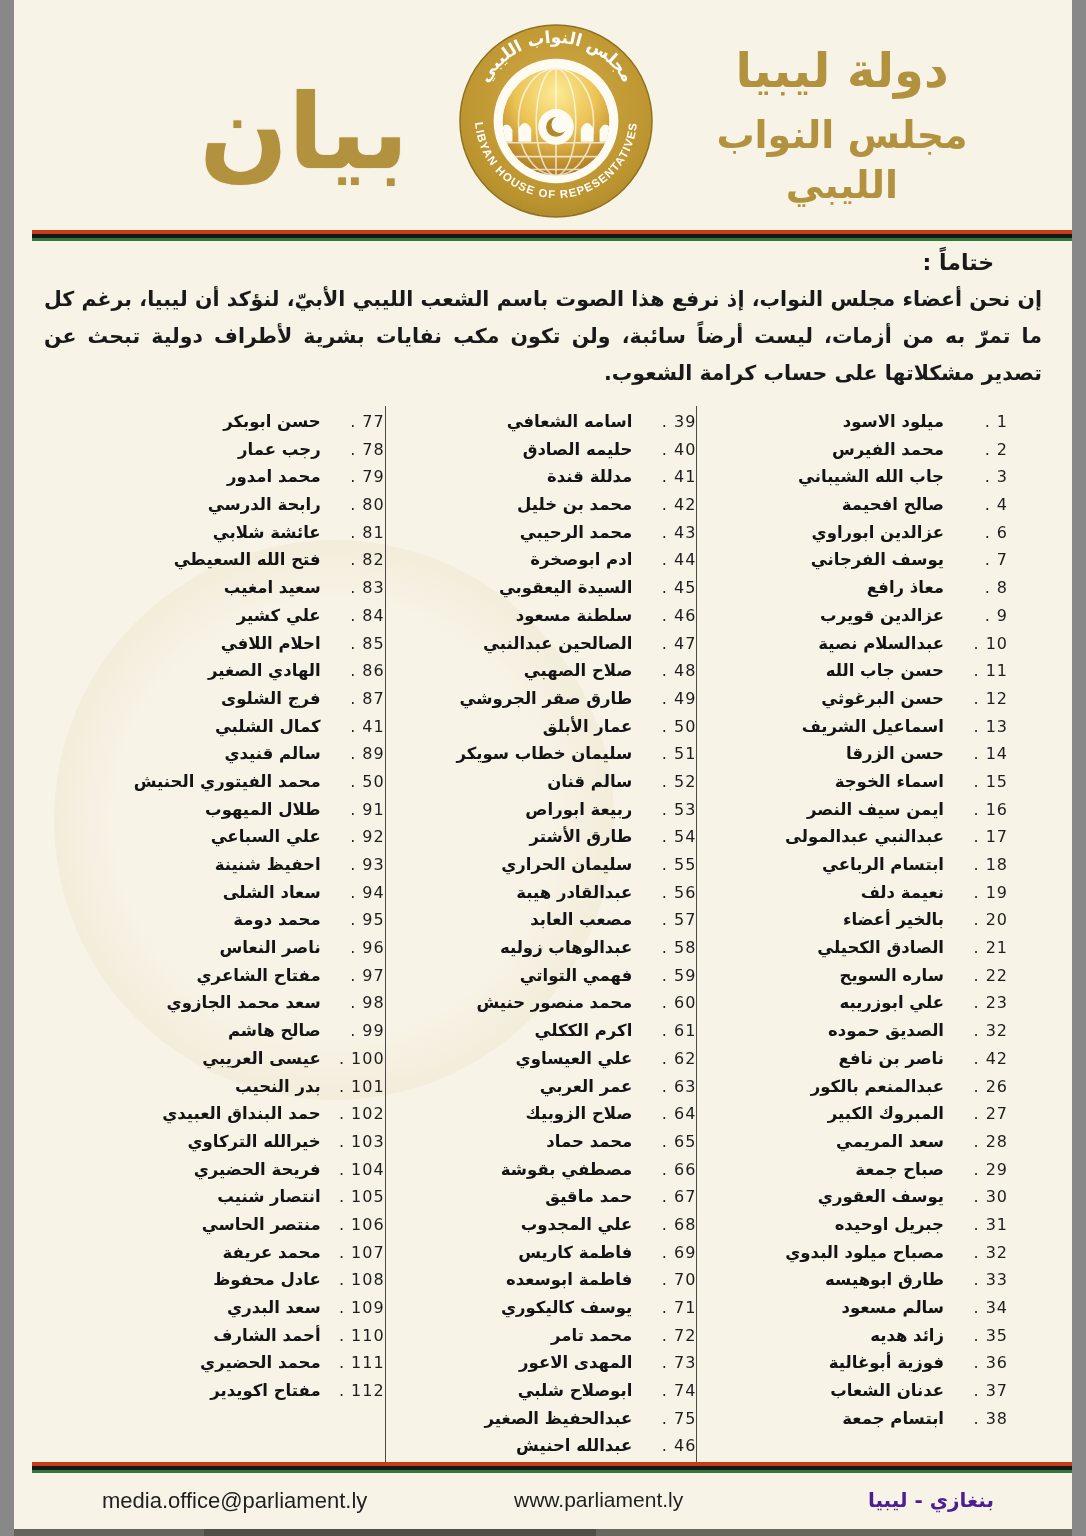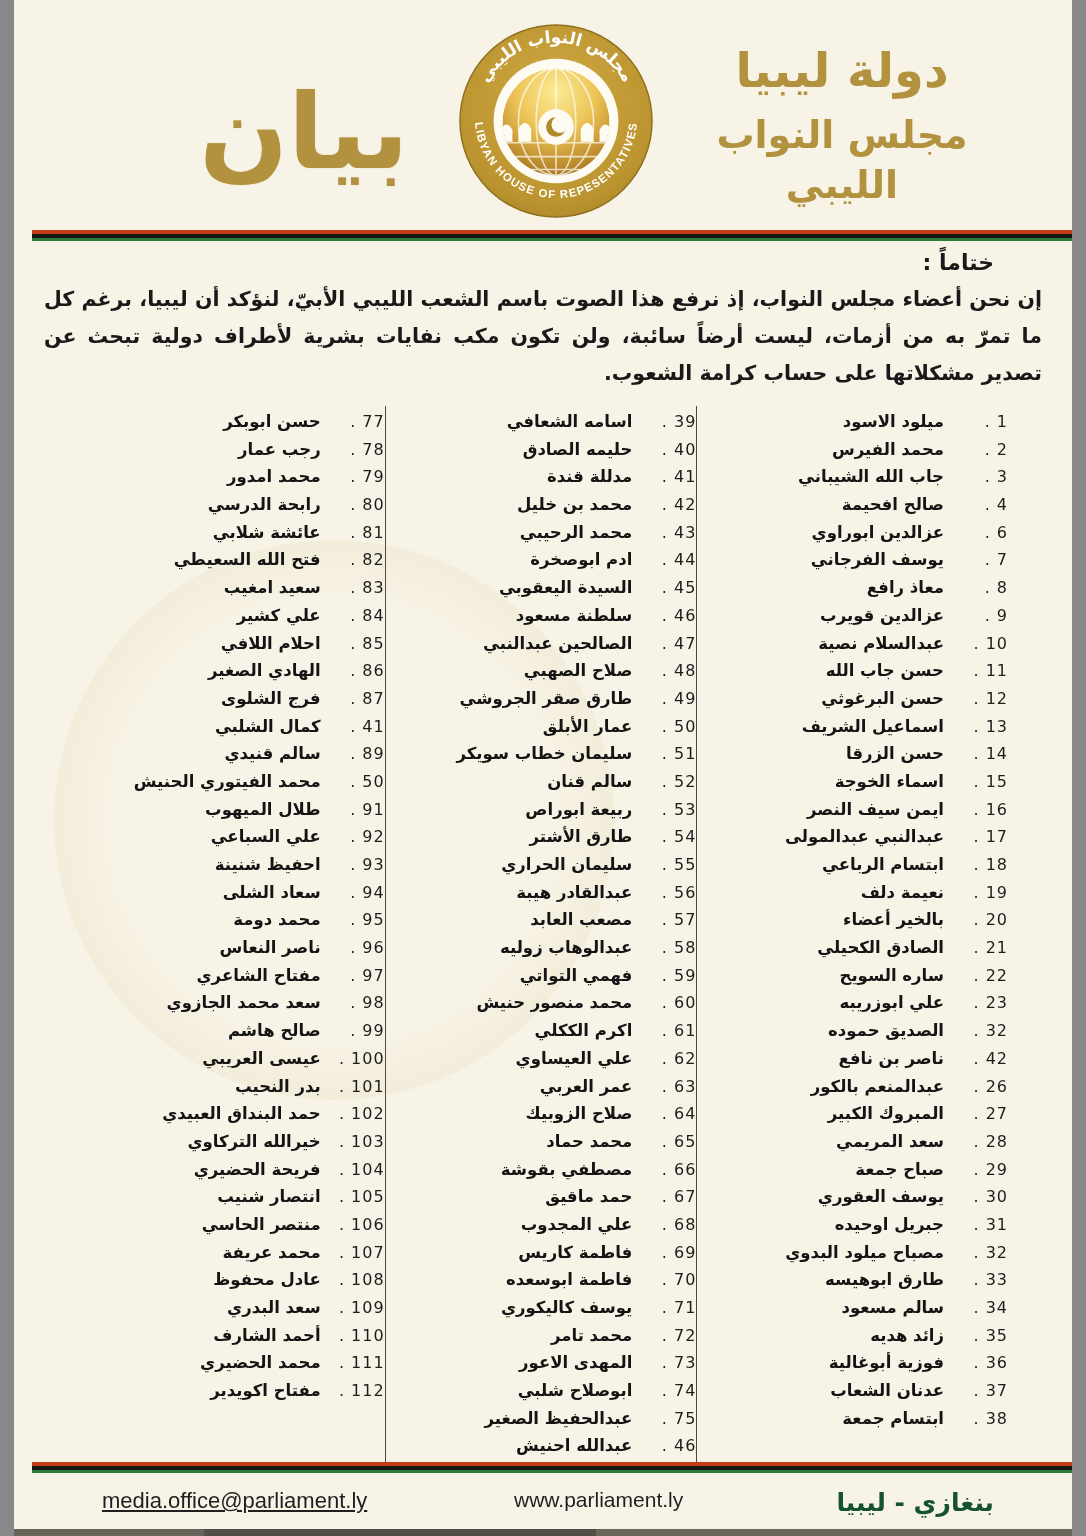--- a/index.html
+++ b/index.html
@@ -74,29 +74,29 @@
   .no{
     direction:ltr;width:52px;flex:0 0 52px;text-align:right;
     font-size:16px;color:#1d1d1d;letter-spacing:1px;line-height:27.7px;
     white-space:nowrap;
   }
 
   
   .footer{position:absolute;top:1480px;left:0;right:0;height:48px;}
   .footer .email{
     position:absolute;left:88px;top:8px;
-    font-family:"Liberation Sans", sans-serif;font-size:22px;color:#1f1f1f;text-decoration:underline;
+    font-family:"Liberation Sans", sans-serif;font-size:22px;color:#1f1f1f;
   }
   .footer .site{
     position:absolute;left:500px;top:8px;width:200px;text-align:left;
     font-family:"Liberation Sans", sans-serif;font-size:21px;color:#1f1f1f;
   }
   .footer .loc{
     position:absolute;right:78px;top:8px;direction:rtl;
-    font-size:25px;font-weight:bold;color:#14532d;
+    font-size:20px;font-weight:bold;color:#4c1d95;
   }
   .scan-edge{
     position:absolute;bottom:0;left:0;right:0;height:7px;
     background:linear-gradient(to right,#56534a 0 18%,#3e3c35 18% 55%,#5a574d 55% 100%);
     opacity:.9;
   }
 </style>
 </head>
 <body>
 

